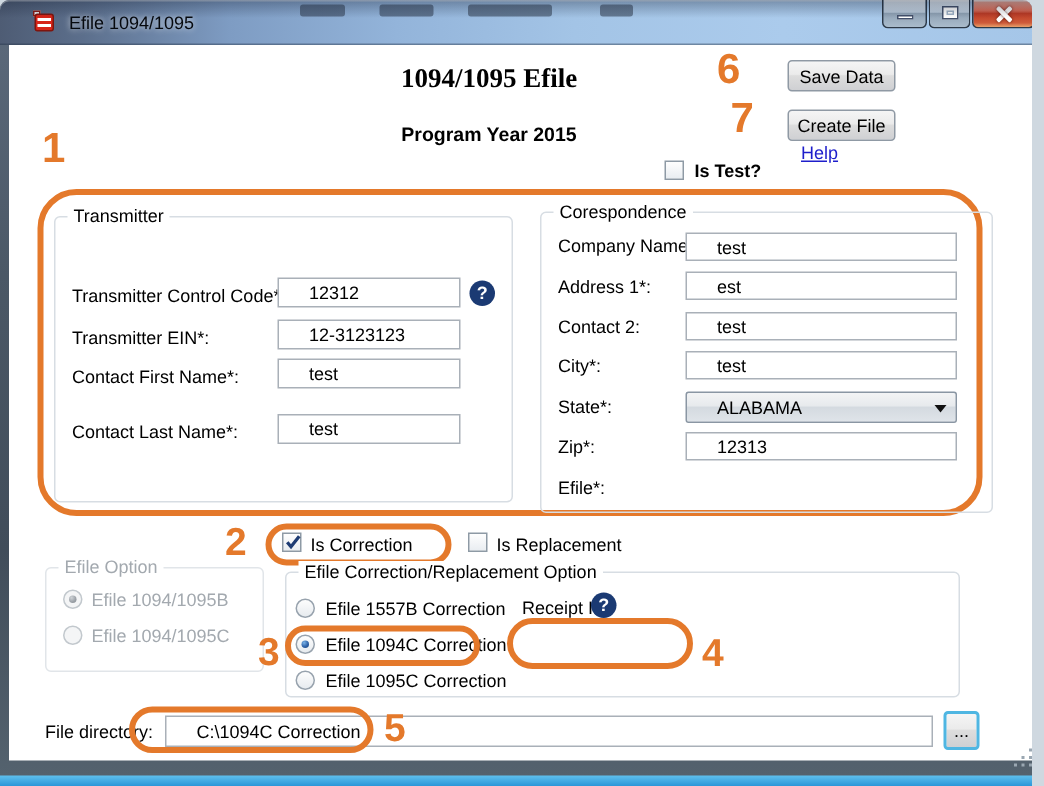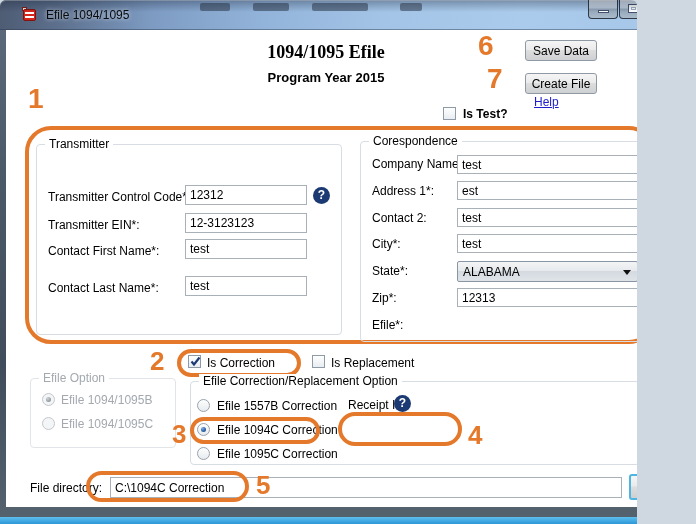--- a/index.html
+++ b/index.html
@@ -1,18 +1,18 @@
 <!DOCTYPE html>
 <html><head>
 <meta charset="utf-8">
 <style>
   html,body{margin:0;padding:0;background:#cfd8e0;}
   *{box-sizing:border-box;}
   .window{
-    position:relative;width:637px;height:524px;overflow:hidden;
+    position:relative;width:688px;height:524px;overflow:hidden;
     font-family:"Liberation Sans",sans-serif;font-size:12px;color:#000;
     background:linear-gradient(180deg,#5d6b7d 0%,#4b5866 35%,#414d5a 70%,#55636f 100%);
     border-radius:6px 6px 0 0;
     text-decoration:underline;
   }
   
   .titlebar{
     position:absolute;left:0;top:0;width:696px;height:30px;
     background:linear-gradient(90deg,#4e5c74 0%,#5c6f8c 8%,#7e9cc3 22%,#93b4da 38%,#a3c4e6 55%,#abcbec 75%,#a5c6e8 100%);
     border-radius:6px 6px 0 0;
@@ -39,48 +39,48 @@
   .glyph-x{position:absolute;left:14px;top:4px;width:13px;height:11px;}
   .glyph-x i{position:absolute;left:5px;top:-1px;width:3px;height:13px;background:#fff;border-radius:1px;box-shadow:0 0 2px rgba(60,10,5,.8);}
   .glyph-x i:first-child{transform:rotate(45deg);} .glyph-x i:last-child{transform:rotate(-45deg);}
   
   .client{position:absolute;left:6px;top:30px;width:684px;height:477px;background:#ffffff;}
   .bottom-strip{position:absolute;left:0;top:517px;width:696px;height:7px;
     background:linear-gradient(180deg,#5fc0ee,#2b96d8);}
   
   .lbl{position:absolute;white-space:nowrap;}
   .bold{font-weight:bold;}
-  .tb{position:absolute;border:1px solid #a9b0b8;background:#fff;font:12px "Liberation Sans",sans-serif;padding:1px 4px;color:#000;}
+  .tb{position:absolute;border:1px solid #a9b0b8;background:#fff;font:12px "Liberation Sans",sans-serif;padding:1px 20px;color:#000;}
   .gb{position:absolute;border:1px solid #d7dde3;border-radius:4px;}
   .gb-label{position:absolute;top:-8px;left:8px;background:#fff;padding:0 4px;white-space:nowrap;}
   .btn{position:absolute;border:1px solid #8f99a4;border-radius:3px;text-align:center;
     background:linear-gradient(180deg,#f5f5f5 0%,#ebebeb 45%,#dddddd 50%,#cfd0d3 100%);
     font:12px "Liberation Sans",sans-serif;cursor:default;display:flex;align-items:center;justify-content:center;}
   .link{position:absolute;color:#1e1ecb;text-decoration:underline;cursor:pointer;}
   .cb{position:absolute;width:13px;height:13px;border:1px solid #8e9aa5;background:linear-gradient(180deg,#fefefe,#e9edf1);}
   .cb svg{position:absolute;left:0px;top:-1px;}
   .rb{position:absolute;width:13px;height:13px;border:1px solid #97a2ad;border-radius:50%;background:linear-gradient(180deg,#fdfdfd,#e7ebef);}
   .rb.sel::after{content:"";position:absolute;left:3px;top:3px;width:5px;height:5px;border-radius:50%;
     background:radial-gradient(circle at 35% 30%,#7ab3e8 0%,#2f62a8 55%,#1c477f 100%);}
   .rb.dis{border-color:#c2c8cd;background:#f4f5f6;}
   .rb.dis.sel::after{background:radial-gradient(circle at 35% 30%,#cfd3d7 0%,#9aa0a6 60%,#868c92 100%);}
   .dis-text{color:#a3a9af;}
   .qicon{position:absolute;width:17px;height:17px;border-radius:50%;background:#1b3a73;color:#fff;
     font-weight:bold;font-size:12px;line-height:17px;text-align:center;cursor:pointer;}
   .combo{position:absolute;border:1px solid #8a96a3;border-radius:2px;display:flex;align-items:center;
-    background:linear-gradient(180deg,#f3f4f5 0%,#e7eaed 45%,#d4dae0 50%,#dfe4e9 100%);padding-left:5px;cursor:default;}
+    background:linear-gradient(180deg,#f3f4f5 0%,#e7eaed 45%,#d4dae0 50%,#dfe4e9 100%);padding-left:20px;cursor:default;}
   .combo-arrow{position:absolute;right:6px;top:8px;width:0;height:0;border-left:4px solid transparent;border-right:4px solid transparent;border-top:5px solid #111;}
   
   .ann{position:absolute;border:4px solid #e4792b;pointer-events:none;}
   .num{position:absolute;color:#e4792b;font-weight:bold;font-size:28px;line-height:30px;}
   .grip{position:absolute;left:676px;top:499px;width:2px;height:2px;
     box-shadow:10px 0 0 #9aa7b2, 10px 5px 0 #9aa7b2, 10px 10px 0 #9aa7b2, 5px 5px 0 #9aa7b2, 5px 10px 0 #9aa7b2, 0 10px 0 #9aa7b2;}
   .heading{position:absolute;left:226px;top:42px;width:200px;text-align:center;
     font-family:"Liberation Serif",serif;font-size:18px;font-weight:bold;}
-  .subheading{position:absolute;left:226px;top:70px;width:200px;text-align:center;font-size:13px;font-weight:bold;}
+  .subheading{position:absolute;left:226px;top:82px;width:200px;text-align:center;font-size:13px;font-weight:bold;}
 </style>
 </head>
 <body>
 
 <div class="window">
 
   <div class="titlebar">
     <div class="menu-blob" style="left:200px;width:30px;"></div>
     <div class="menu-blob" style="left:253px;width:36px;"></div>
     <div class="menu-blob" style="left:312px;width:56px;"></div>

